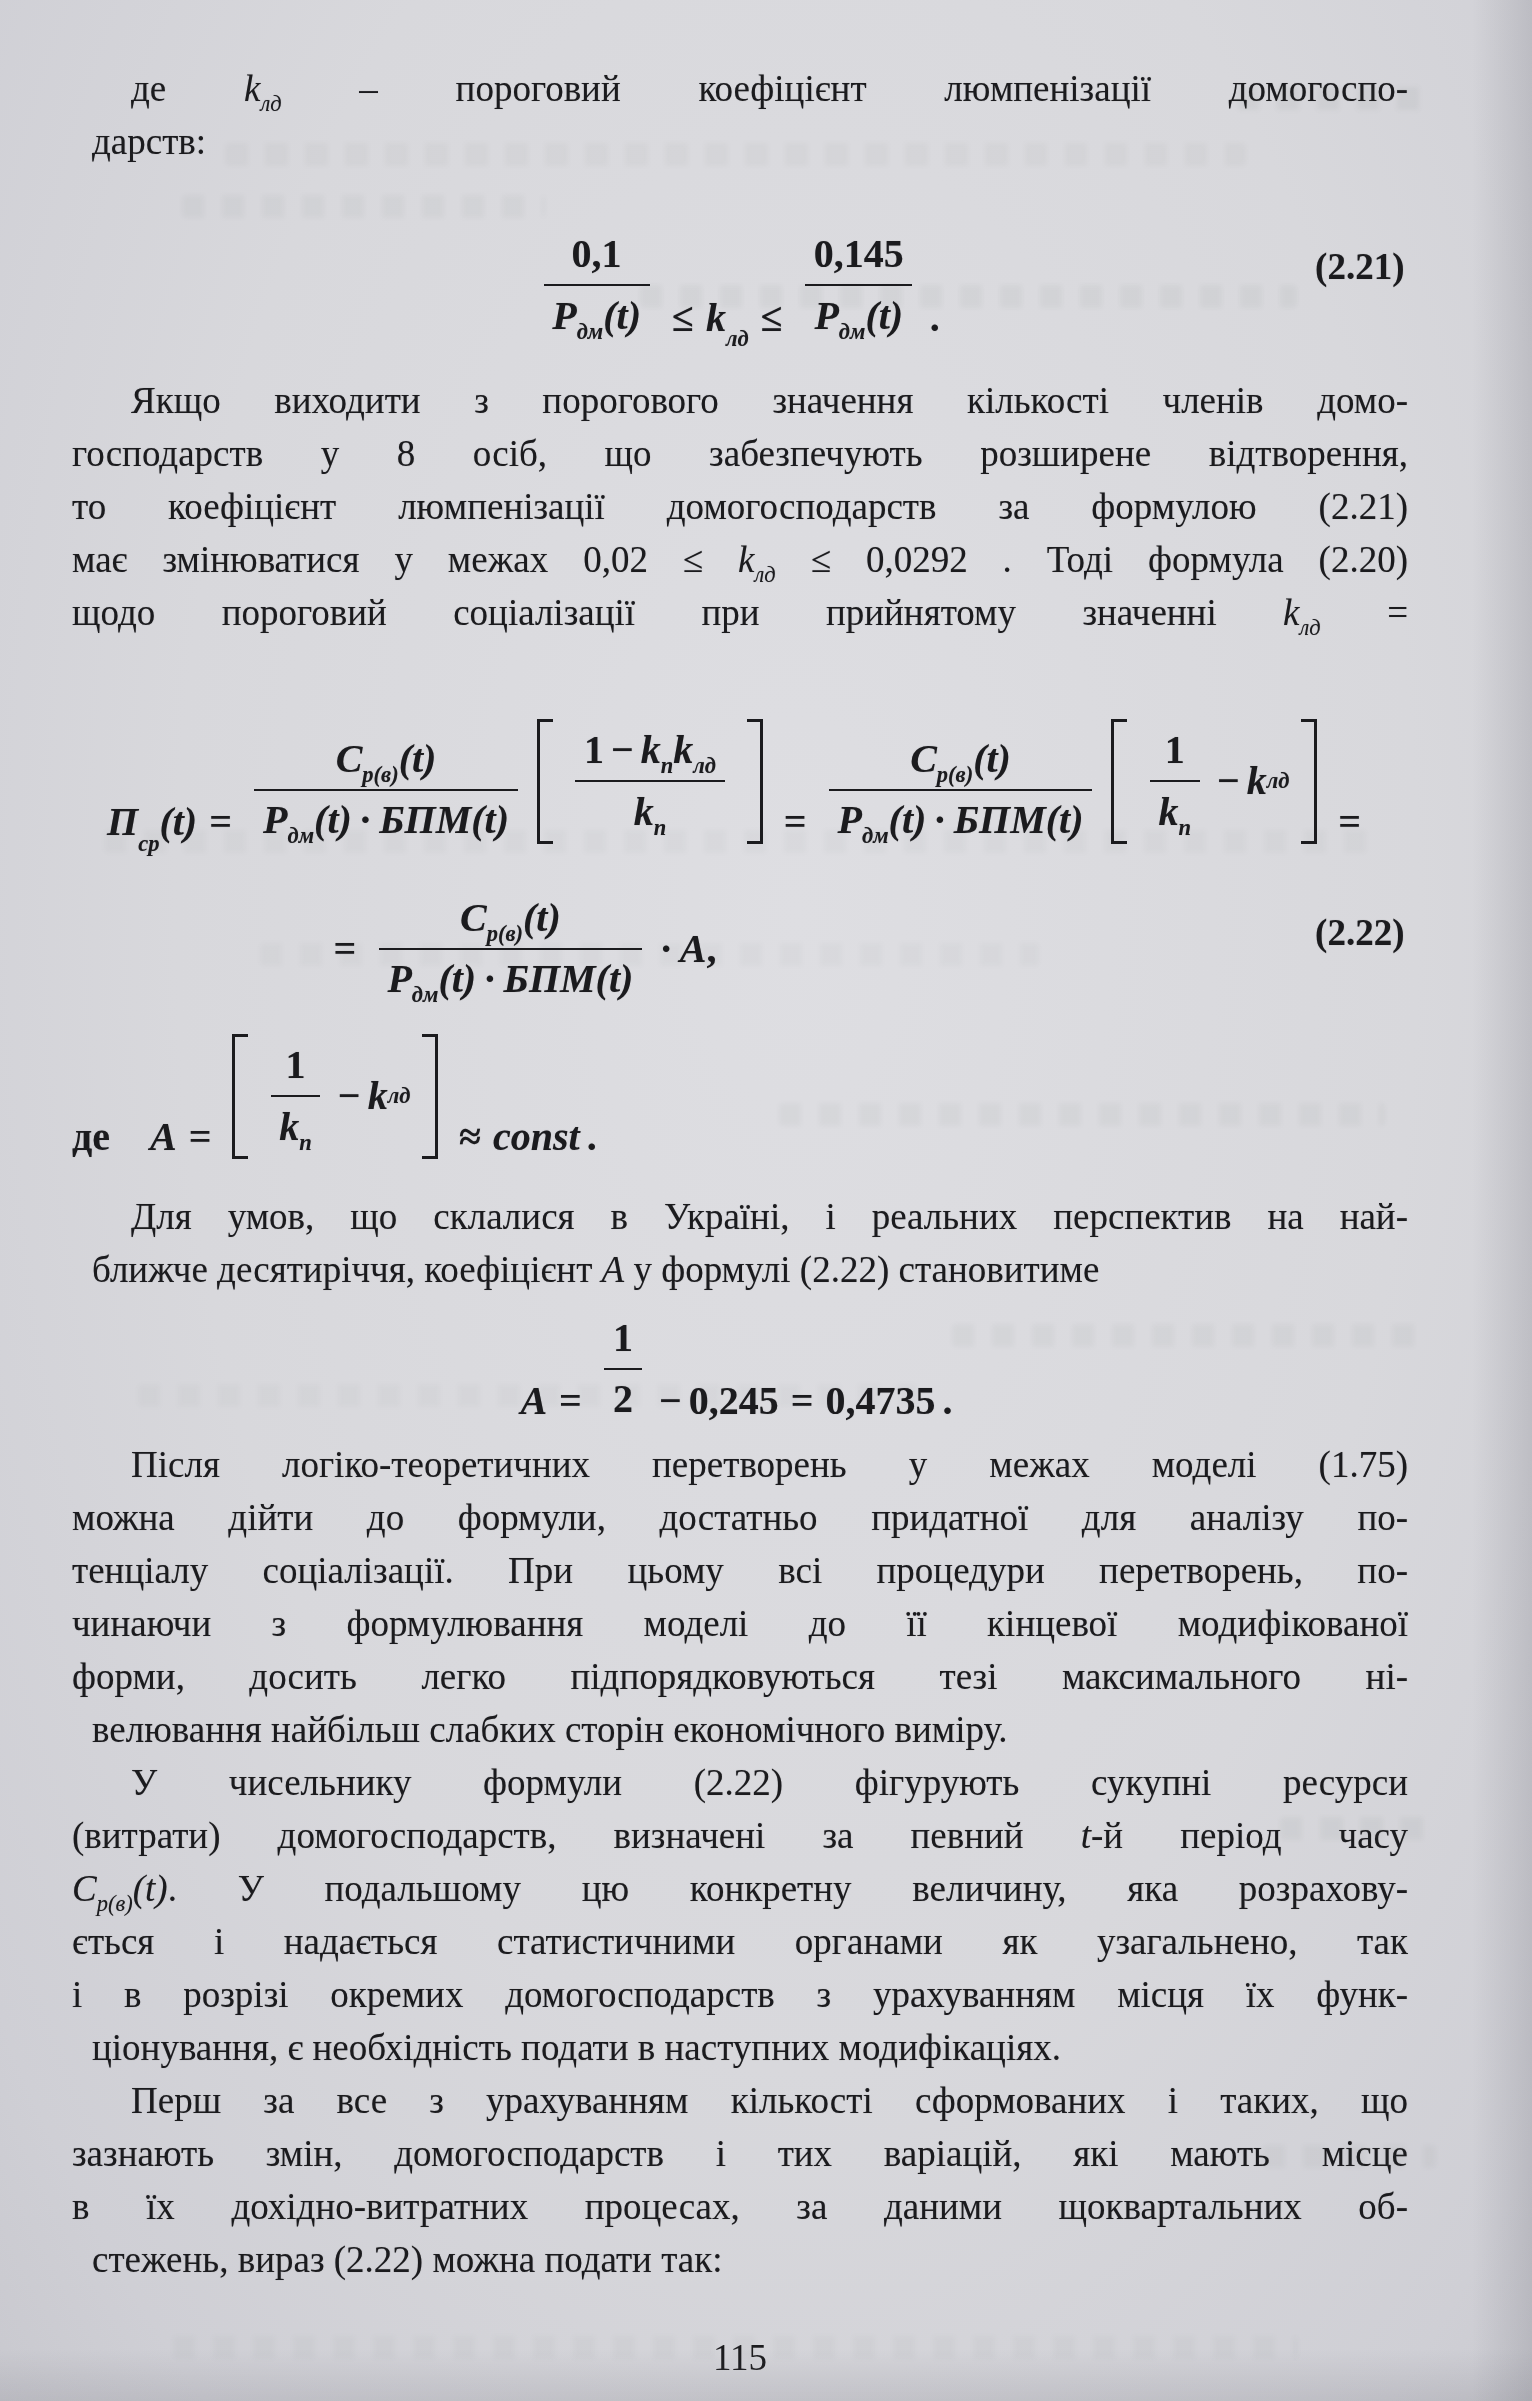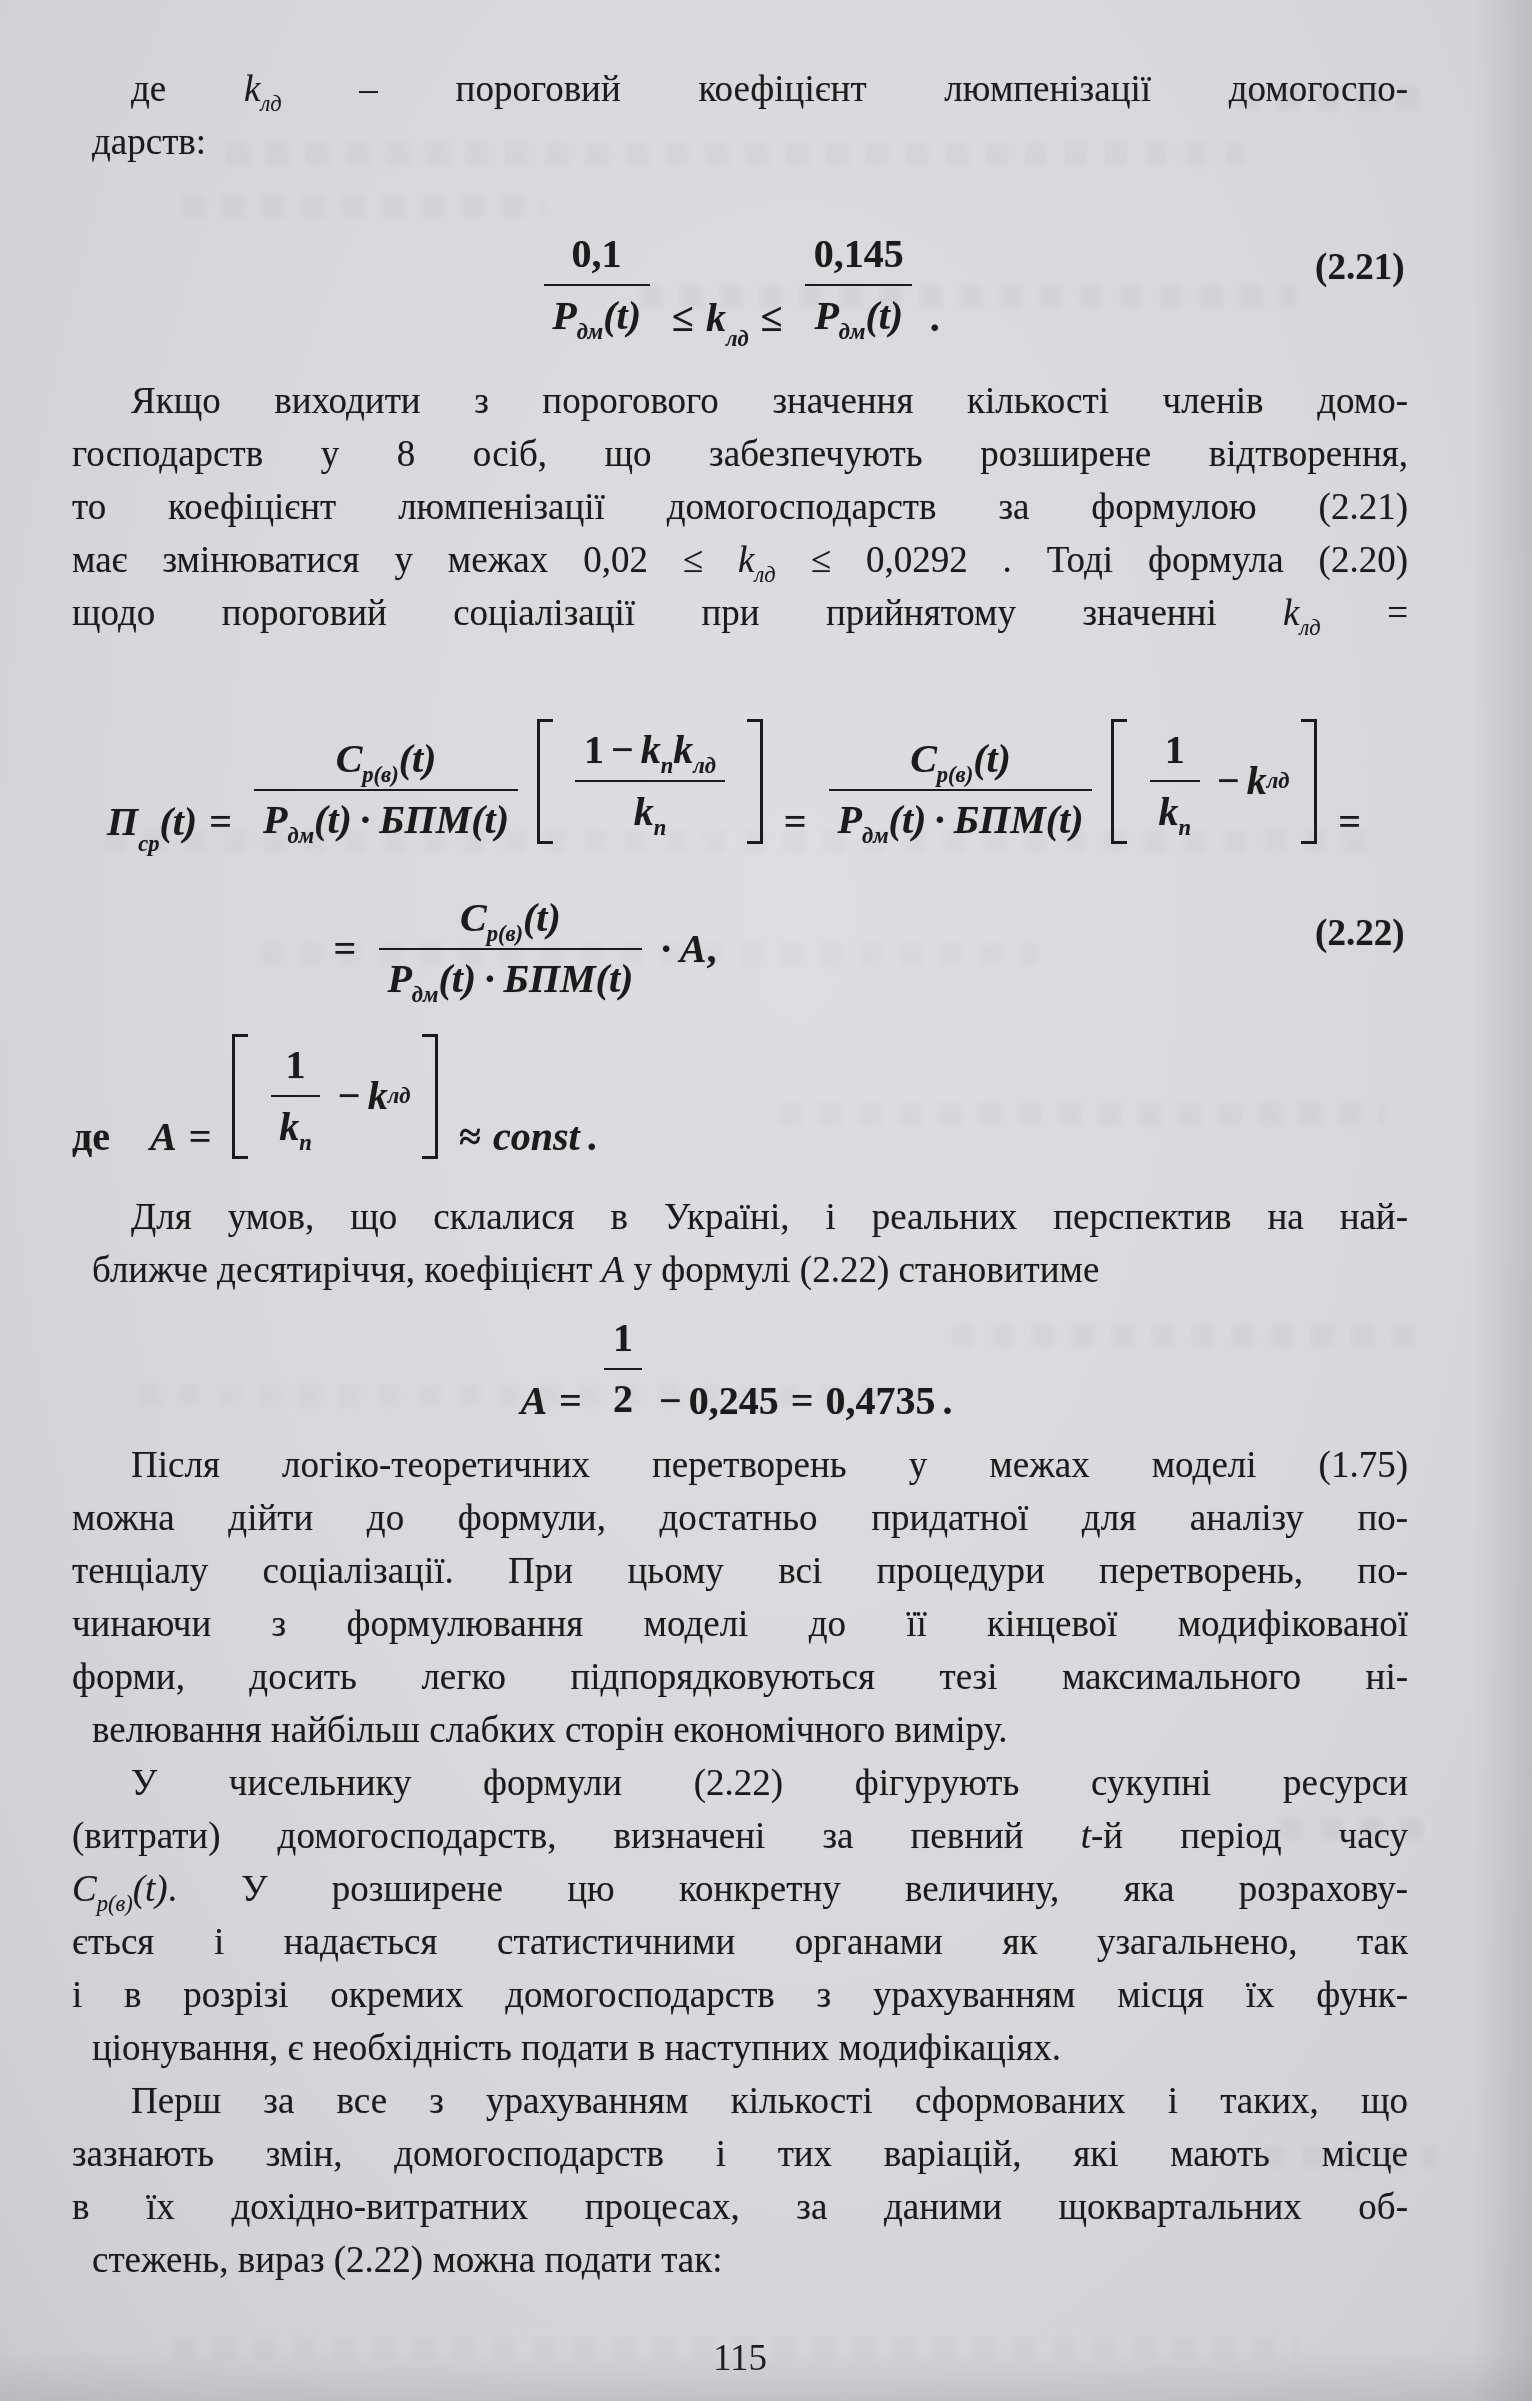--- a/index.html
+++ b/index.html
@@ -222,21 +222,21 @@
     <div class="lline">велювання найбільш слабких сторін економічного виміру.</div>
   </div>
 
   <div class="txt">
     <div class="jline indent">У чисельнику формули (2.22) фігурують сукупні ресурси</div>
     <div class="jline">
       <span>(витрати) домогосподарств, визначені за певний</span>
       <i class="v">t</i><span>-й період часу</span>
     </div>
     <div class="jline">
-      <i class="v">C</i><sub class="s">р(в)</sub><i class="v">(t)</i><span>. У розширене цю конкретну величину, яка розрахову-</span>
+      <i class="v">C</i><sub class="s">р(в)</sub><i class="v">(t)</i><span>. У подальшому цю конкретну величину, яка розрахову-</span>
     </div>
     <div class="jline">ється і надається статистичними органами як узагальнено, так</div>
     <div class="jline">і в розрізі окремих домогосподарств з урахуванням місця їх функ-</div>
     <div class="lline">ціонування, є необхідність подати в наступних модифікаціях.</div>
   </div>
 
   <div class="txt">
     <div class="jline indent">Перш за все з урахуванням кількості сформованих і таких, що</div>
     <div class="jline">зазнають змін, домогосподарств і тих варіацій, які мають місце</div>
     <div class="jline">в їх дохідно-витратних процесах, за даними щоквартальних об-</div>

